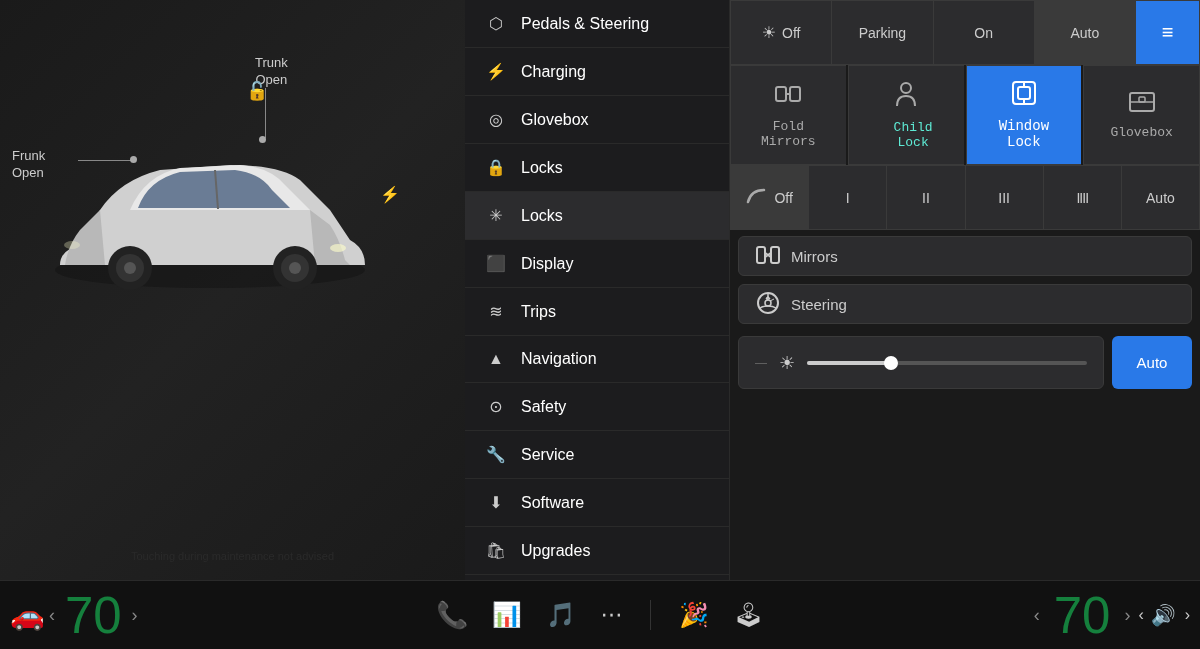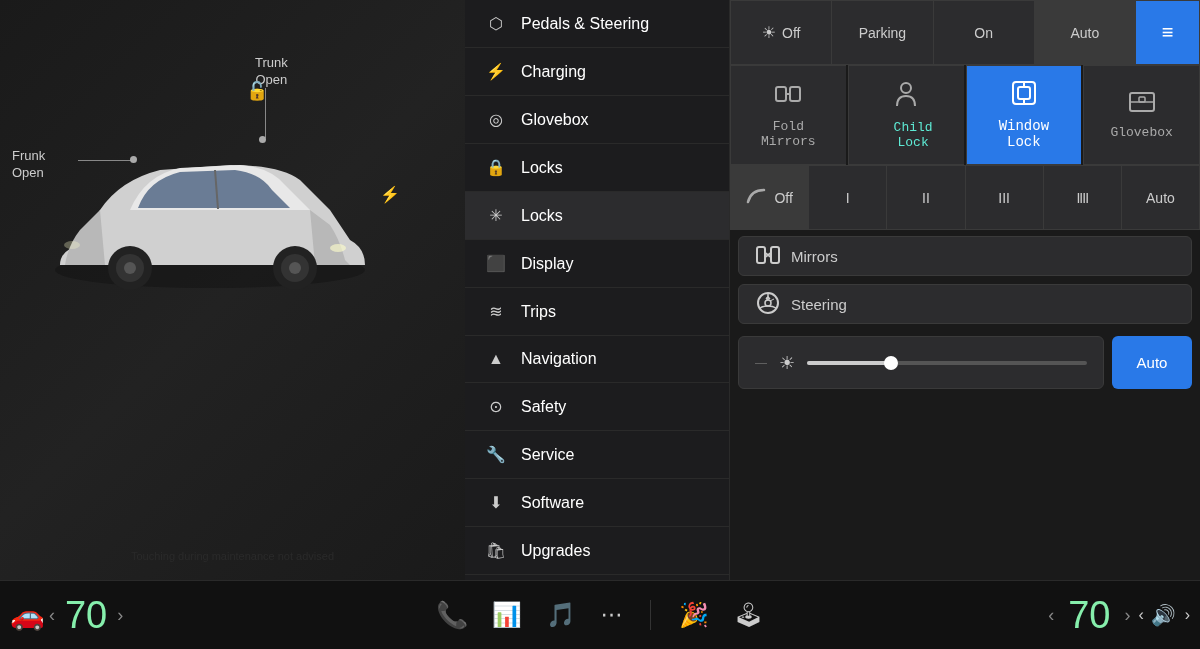--- a/index.html
+++ b/index.html
@@ -284,23 +284,23 @@
       font-size: 22px;
       color: #ccc;
       cursor: pointer;
     }
 
     .taskbar-icon-large {
       font-size: 28px;
     }
 
     .speed-display {
-      font-size: 38px;
+      font-size: 51px;
       font-weight: 300;
-      color: #86efac;
+      color: #15803d;
       margin: 0 6px;
     }
 
     .speed-arrow {
       font-size: 18px;
       color: #888;
       cursor: pointer;
     }
 
     .taskbar-divider {

